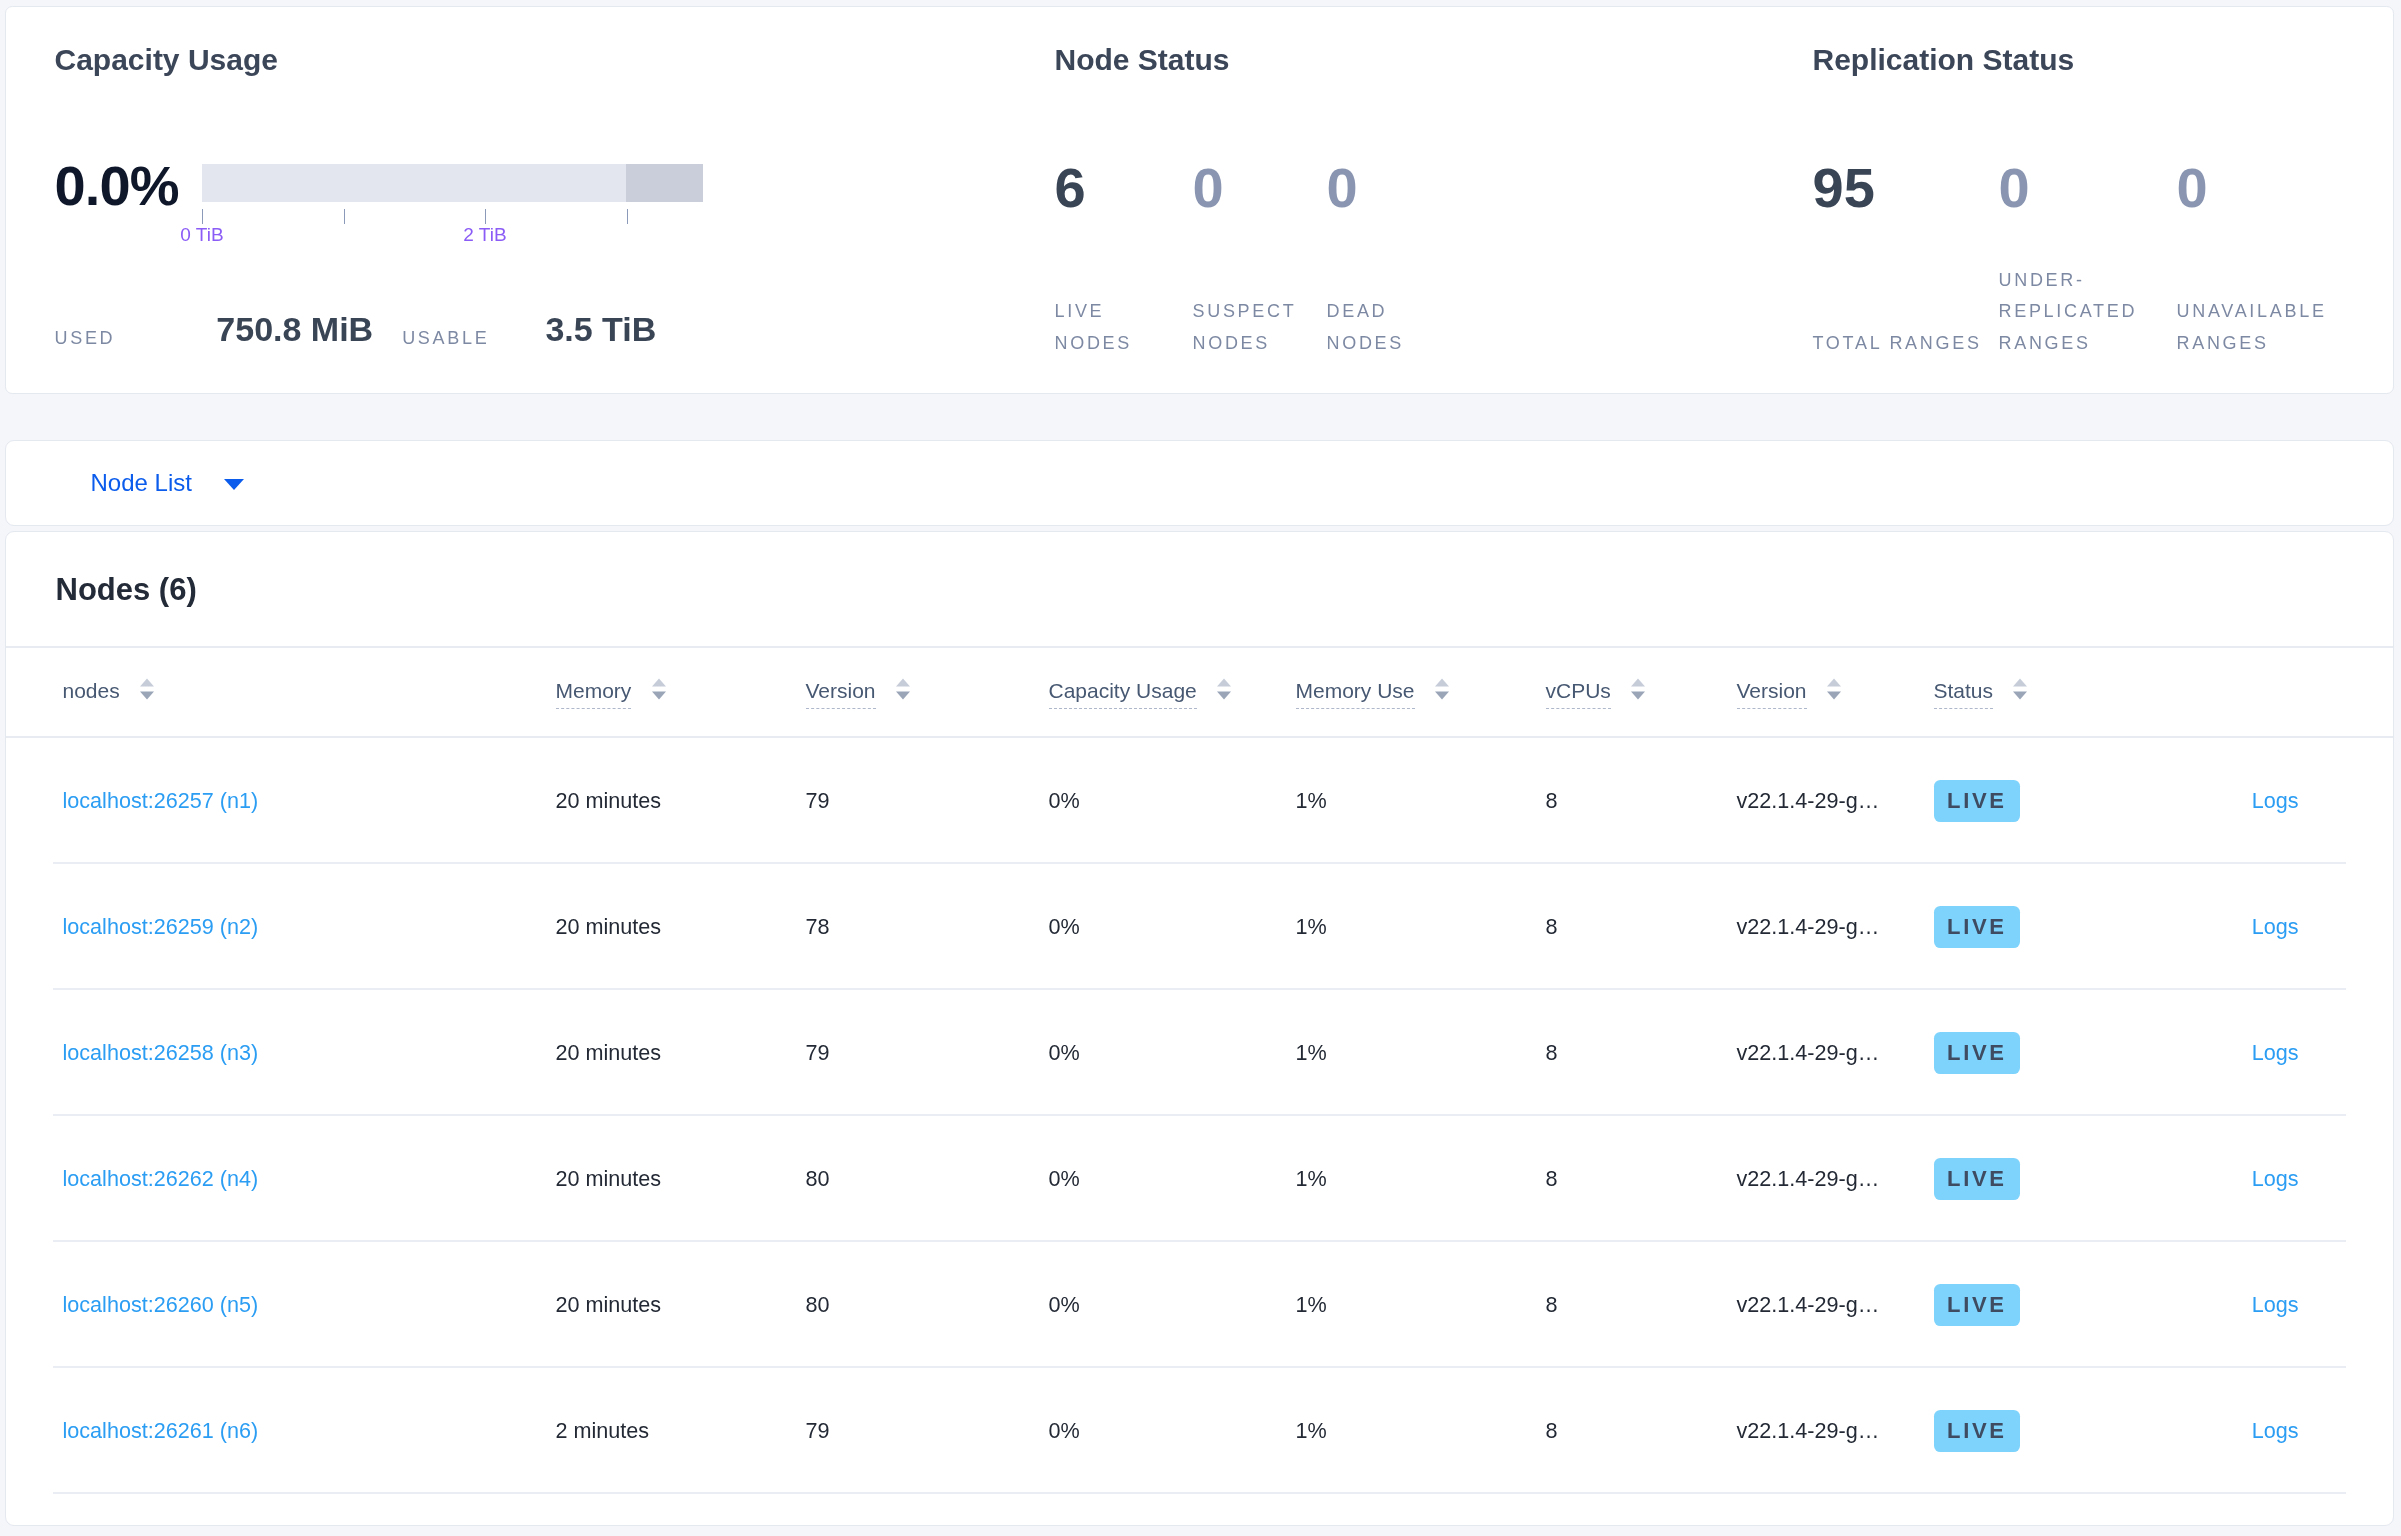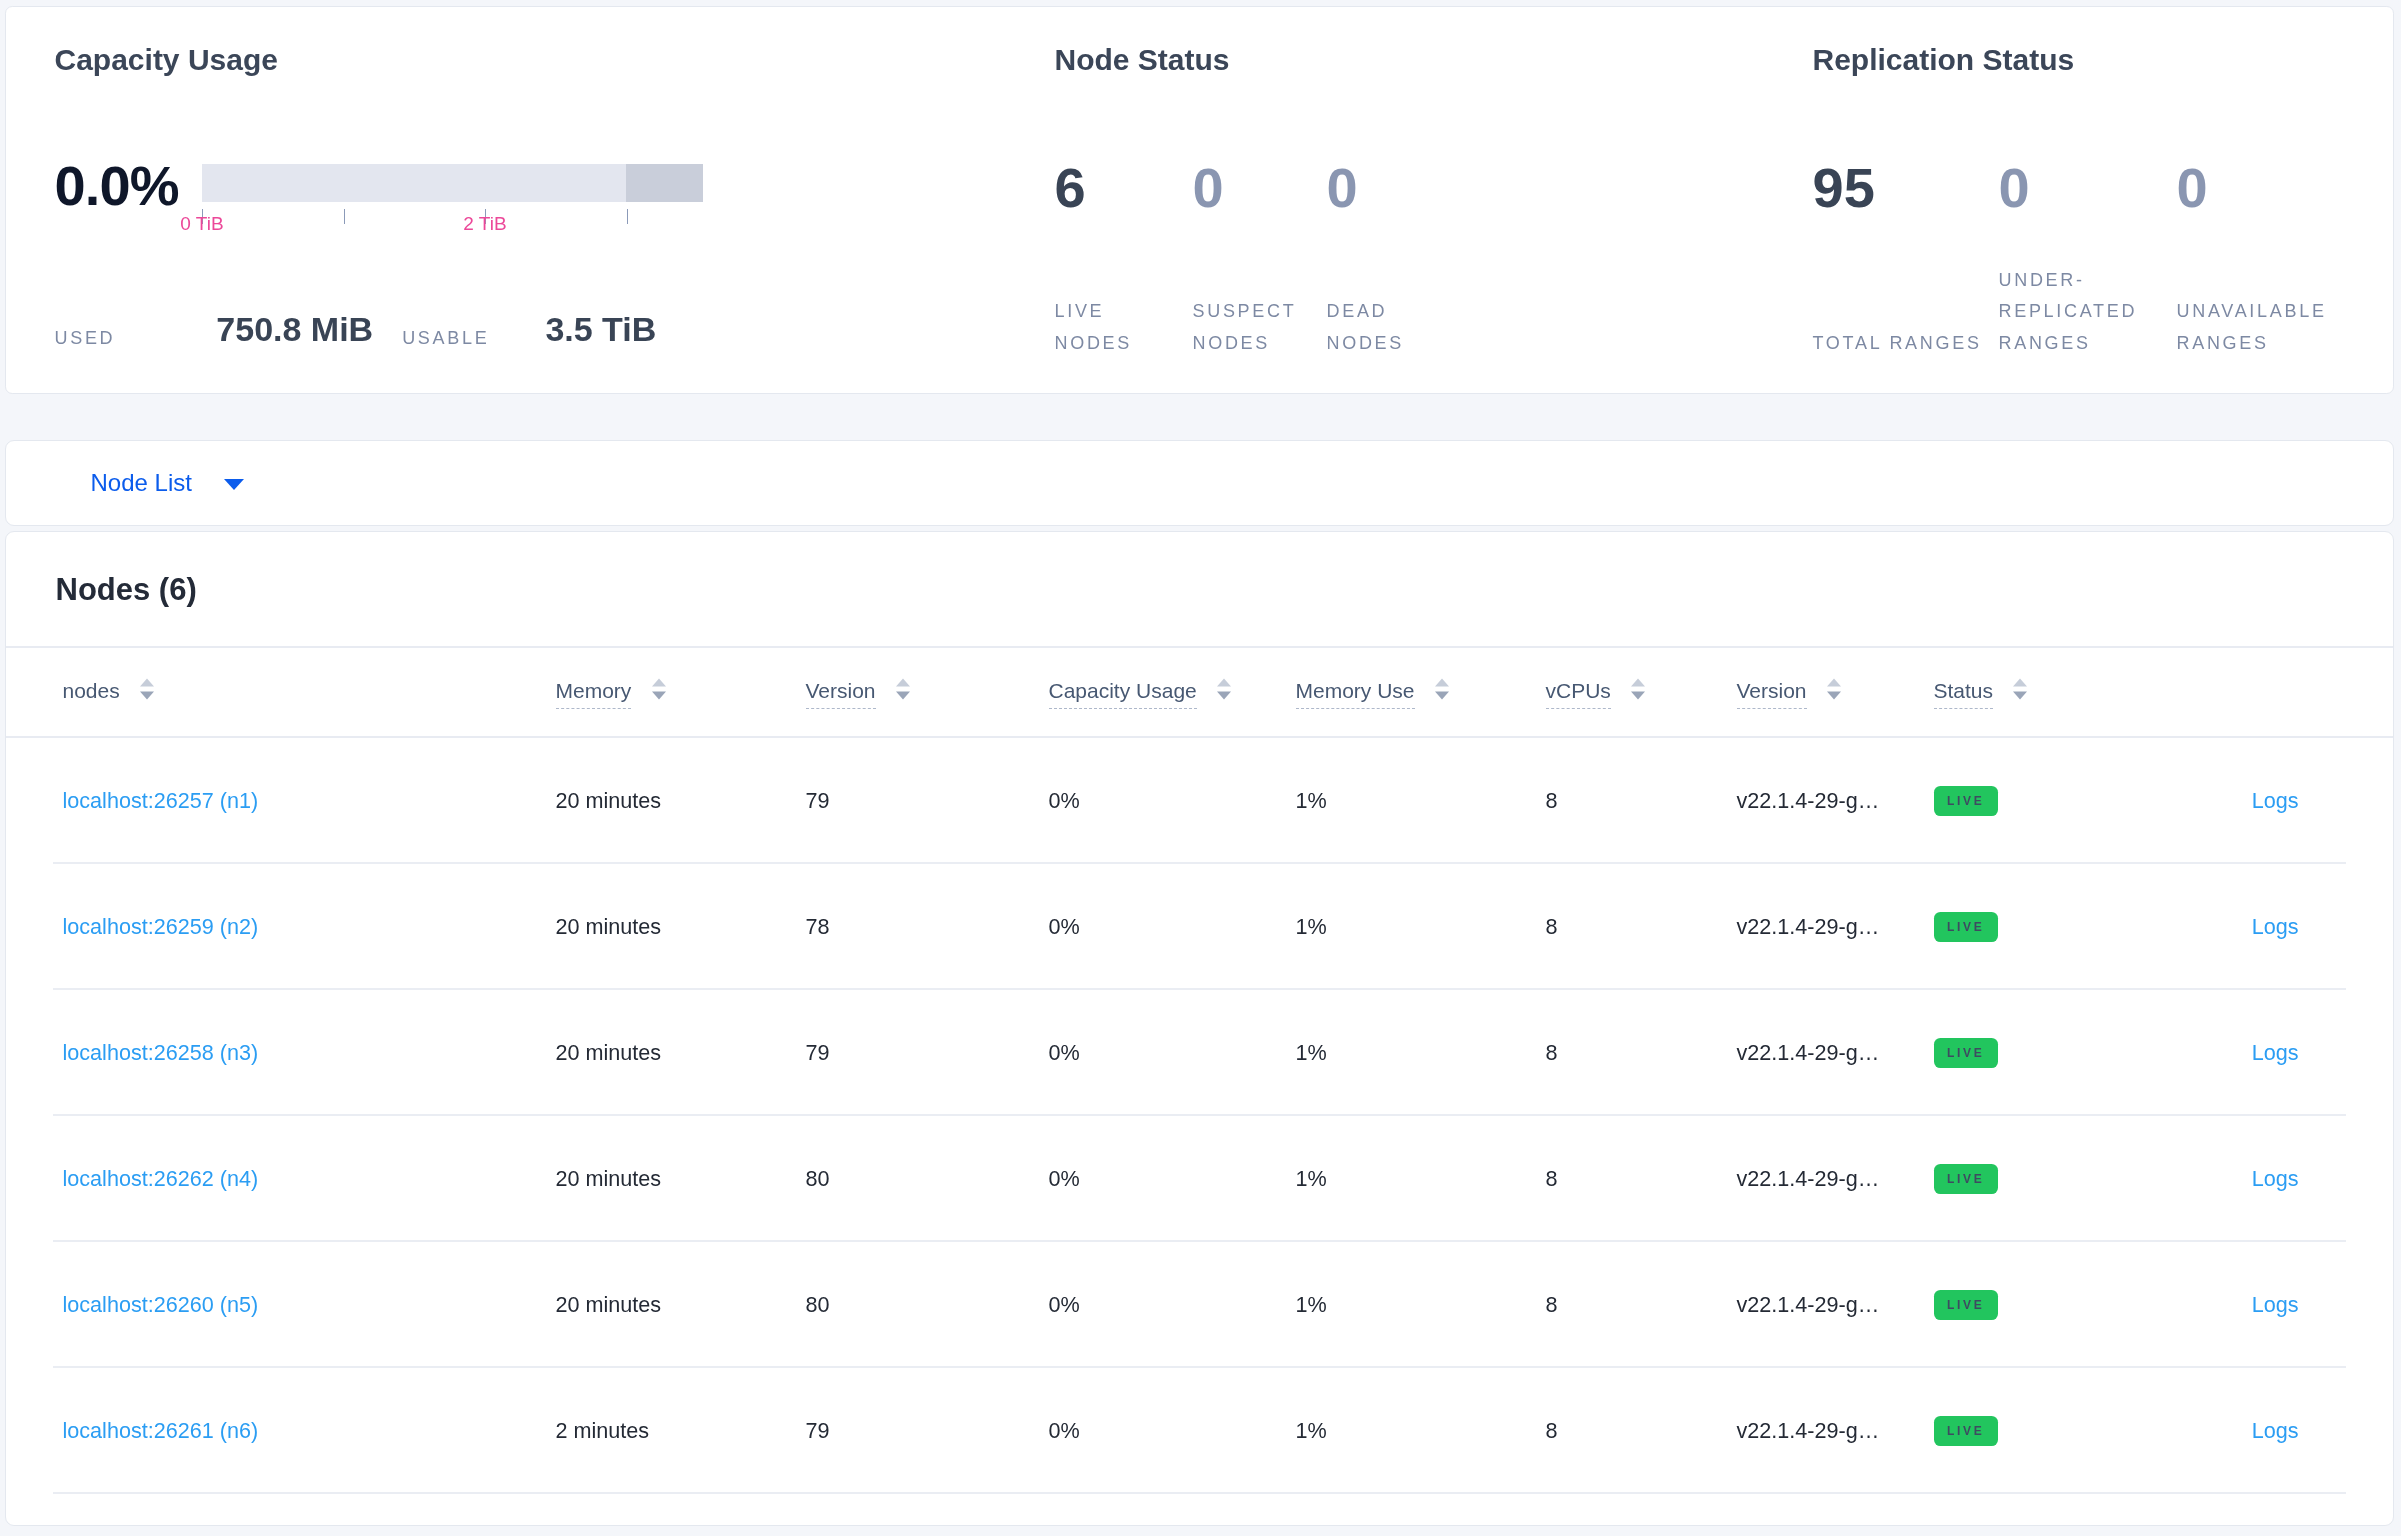--- a/index.html
+++ b/index.html
@@ -25,21 +25,21 @@
   .sec-nodestatus { left:1049px; width:721px; }
   .sec-replication { left:1807px; width:559px; }
   .panel-title { font-size:30px; font-weight:600; color:#3b4658; }
 
   .cap-pct { position:absolute; left:0; top:110px; font-size:56px; font-weight:700; color:#0f172a; letter-spacing:-0.9px; }
   .cap-bar-wrap { position:absolute; left:147px; top:121px; width:501px; }
   .cap-bar { height:38px; background:#e3e6ef; position:relative; overflow:hidden; }
   .cap-bar-dark { position:absolute; top:0; bottom:0; left:84.7%; right:0; background:#c9ceda; }
   .tick { position:absolute; top:45px; width:1.8px; height:14.4px; background:#8b9ab8; }
   .tick.t0 { left:0; } .tick.t1 { left:142px; } .tick.t2 { left:283px; } .tick.t3 { left:425px; }
-  .tick-label { position:absolute; top:49px; width:81px; text-align:center; font-size:19px; color:#ec4899; }
+  .tick-label { position:absolute; top:60px; width:81px; text-align:center; font-size:19px; color:#8b5cf6; }
   .tick-label.tl0 { left:-40px; }
   .tick-label.tl1 { left:243px; }
   .cap-kpis { position:absolute; left:0; top:267px; display:flex; align-items:flex-end; white-space:nowrap; }
   .kpi-label { font-size:18px; letter-spacing:2.7px; color:#7d89a3; }
   .kpi-value { font-size:34px; font-weight:700; color:#394455; }
   .kpi-value.used { margin-left:101px; }
   .kpi-label.usable { margin-left:29px; }
   .kpi-value.usable { margin-left:56px; }
 
   .stats { position:absolute; left:0; top:117px; display:flex; }
@@ -79,21 +79,21 @@
 
   .c0 { left:57px; } .c1 { left:550px; } .c2 { left:800px; } .c3 { left:1043px; }
   .c4 { left:1290px; } .c5 { left:1540px; } .c6 { left:1731px; } .c7 { left:1928px; }
   .c8 { right:94px; }
 
   .tbody { position:absolute; top:206px; left:0; right:0; }
   .trow { position:relative; height:126px; }
   .trow::after { content:""; position:absolute; left:47px; right:47px; bottom:0; height:1.8px; background:#eaedf3; }
   .tcell { font-size:21.6px; color:#242a35; }
   .node-link, .logs-link { color:#2b9df3; text-decoration:none; cursor:pointer; }
-  .badge { display:inline-block; background:#22c55e; color:#3e4b61; font-size:12px; font-weight:700;
+  .badge { display:inline-block; background:#7dd3fc; color:#3e4b61; font-size:22px; font-weight:700;
            letter-spacing:2.7px; padding:8px 13.5px; border-radius:6.3px;text-align:center; }
 </style>
 </head>
 <body>
 
 <section class="card summary-card">
 
   <div class="sum-sec sec-capacity">
     <div class="panel-title">Capacity Usage</div>
     <div class="cap-pct">0.0%</div>

